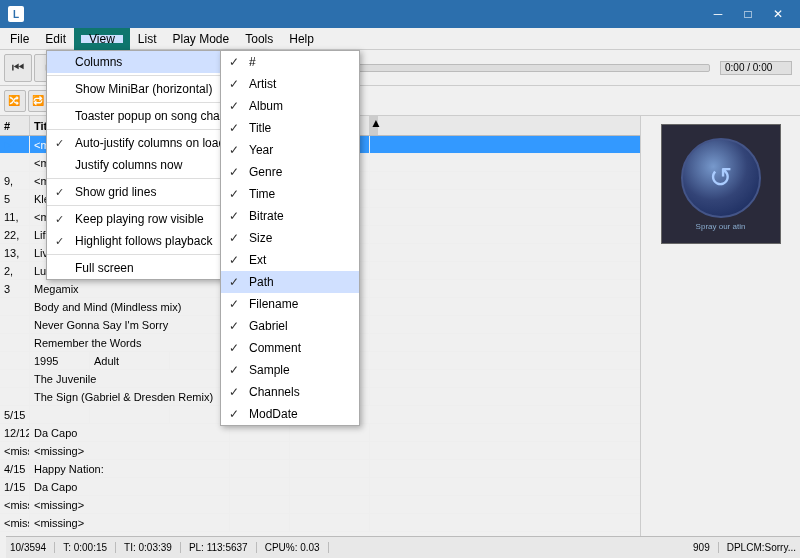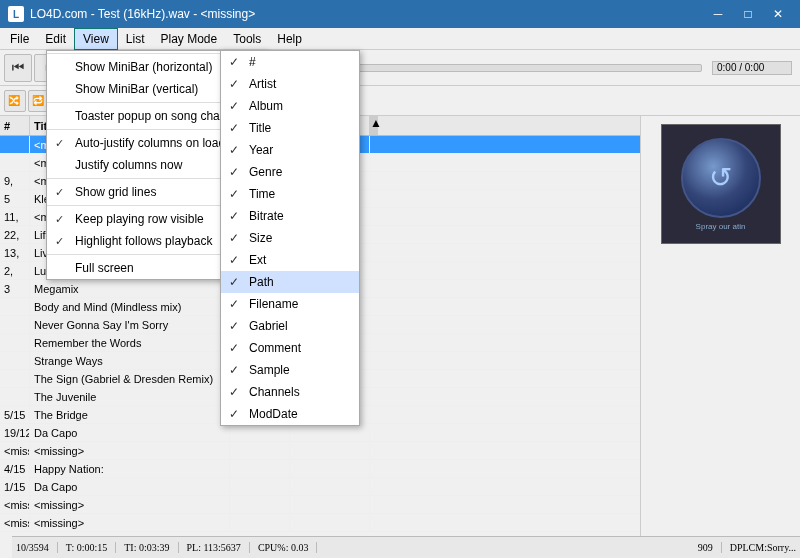--- a/index.html
+++ b/index.html
@@ -31,21 +31,21 @@
       padding: 0 2px;
     }
     .menu-item {
       padding: 2px 8px;
       cursor: pointer;
       height: 22px;
       display: flex;
       align-items: center;
     }
     .menu-item:hover, .menu-item.active { background: #d0e0f0; }
-    .menu-item.active { background: #cce0ff; border: 1px solid #0f766e; }
+    .menu-item.active { background: #cce0ff; border: 7px solid #0f766e; }
 
     
     .toolbar {
       background: #f0f0f0;
       height: 36px;
       display: flex;
       align-items: center;
       padding: 2px 4px;
       gap: 2px;
       border-bottom: 1px solid #ccc;
@@ -248,21 +248,20 @@
 
     
     .play-indicator { color: #3399ff; font-size: 10px; }
   </style>
 </head>
 <body>
 
 <div class="title-bar">
   <div class="title-bar-left">
     <div class="title-bar-icon">L</div>
-    <span class="title-text">LO4D.com - Test (16kHz).wav - &lt;missing&gt;</span>
   </div>
   <div class="title-bar-controls">
     <button class="title-btn">─</button>
     <button class="title-btn">□</button>
     <button class="title-btn close">✕</button>
   </div>
 </div>
 
 <div class="menu-bar">
   <div class="menu-item">File</div>
@@ -276,21 +275,21 @@
 
 <div class="toolbar">
   <button class="tb-btn">⏮</button>
   <button class="tb-btn">⏸</button>
   <div class="tb-sep"></div>
   <button class="tb-btn">⏹</button>
   <div style="width:40px;height:12px;background:#4488cc;border:1px solid #2266aa;border-radius:2px;margin:0 4px;"></div>
   <div class="progress-bar-container">
     <div class="progress-fill"></div>
   </div>
-  <div style="width:80px;height:14px;background:#e0e0e0;border:1px solid #bbb;margin:0 4px;font-size:10px;display:flex;align-items:center;padding:0 4px;">0:00 / 0:00</div>
+  <div style="width:72px;height:14px;background:#e0e0e0;border:1px solid #bbb;margin:0 4px;font-size:10px;display:flex;align-items:center;padding:0 4px;">0:00 / 0:00</div>
 </div>
 
 <div class="toolbar2">
   <button class="tb-btn" style="width:22px;height:22px;font-size:10px;">🔀</button>
   <button class="tb-btn" style="width:22px;height:22px;font-size:10px;">🔁</button>
   <div class="tb-sep"></div>
   <div style="display:flex;align-items:center;gap:2px;">
     <div style="width:4px;height:8px;background:#4488cc;"></div>
     <div style="width:4px;height:14px;background:#4488cc;"></div>
     <div style="width:4px;height:18px;background:#4488cc;"></div>
@@ -379,44 +378,42 @@
         <div class="track-cell" style="width:80px;">Adult</div>
       </div>
       <div class="track-row">
         <div class="track-cell" style="width:30px;"></div>
         <div class="track-cell" style="width:200px;">Remember the Words</div>
         <div class="track-cell" style="width:60px;">2002</div>
         <div class="track-cell" style="width:80px;">Adult</div>
       </div>
       <div class="track-row">
         <div class="track-cell" style="width:30px;"></div>
-        <div class="track-cell" style="width:200px;">Strange Ways</div>
         <div class="track-cell" style="width:60px;">1995</div>
+        <div class="track-cell" style="width:80px;">Adult</div>
+      </div>
+      <div class="track-row">
+        <div class="track-cell" style="width:30px;"></div>
+        <div class="track-cell" style="width:200px;">The Juvenile</div>
+        <div class="track-cell" style="width:60px;">2002</div>
         <div class="track-cell" style="width:80px;">Adult</div>
       </div>
       <div class="track-row">
         <div class="track-cell" style="width:30px;"></div>
         <div class="track-cell" style="width:200px;">The Sign (Gabriel &amp; Dresden Remix)</div>
         <div class="track-cell" style="width:60px;">&lt;missing&gt;</div>
         <div class="track-cell" style="width:80px;">&lt;miss</div>
       </div>
       <div class="track-row">
-        <div class="track-cell" style="width:30px;"></div>
-        <div class="track-cell" style="width:200px;">The Juvenile</div>
-        <div class="track-cell" style="width:60px;">2002</div>
-        <div class="track-cell" style="width:80px;">Adult</div>
-      </div>
-      <div class="track-row">
         <div class="track-cell" style="width:30px;">5/15</div>
-        <div class="track-cell" style="width:200px;">The Bridge</div>
-        <div class="track-cell" style="width:60px;"></div>
-        <div class="track-cell" style="width:80px;"></div>
-      </div>
-      <div class="track-row">
-        <div class="track-cell" style="width:30px;">19/12</div>
+        <div class="track-cell" style="width:60px;"></div>
+        <div class="track-cell" style="width:80px;"></div>
+      </div>
+      <div class="track-row">
+        <div class="track-cell" style="width:30px;">12/12</div>
         <div class="track-cell" style="width:200px;">Da Capo</div>
         <div class="track-cell" style="width:60px;"></div>
         <div class="track-cell" style="width:80px;"></div>
       </div>
       <div class="track-row">
         <div class="track-cell" style="width:30px;">&lt;missing&gt;</div>
         <div class="track-cell" style="width:200px;">&lt;missing&gt;</div>
         <div class="track-cell" style="width:60px;"></div>
         <div class="track-cell" style="width:80px;"></div>
       </div>
@@ -456,26 +453,27 @@
         </div>
         <div style="color:#88aacc;font-size:8px;text-align:center;">Spray our atin</div>
       </div>
     </div>
   </div>
 </div>
 
 <div class="dropdown-overlay">
 
   <div class="view-menu">
+    <div class="view-menu-item highlighted">
+      <span>Columns</span>
+      <span class="arrow">▶</span>
+    </div>
     <div class="menu-separator"></div>
     <div class="view-menu-item">
       <span>Show MiniBar (horizontal)</span>
-    </div>
-    <div class="view-menu-item">
-      <span>Show MiniBar (vertical)</span>
     </div>
     <div class="menu-separator"></div>
     <div class="view-menu-item">
       <span>Toaster popup on song change</span>
     </div>
     <div class="menu-separator"></div>
     <div class="view-menu-item">
       <span class="checkmark">✓</span>
       <span>Auto-justify columns on load</span>
     </div>
@@ -568,21 +566,21 @@
       <span class="check">✓</span>
       <span>Channels</span>
     </div>
     <div class="col-menu-item">
       <span class="check">✓</span>
       <span>ModDate</span>
     </div>
   </div>
 </div>
 
-<div class="status-bar" style="position:absolute;bottom:0;left:12px;right:0;font-family:Liberation Serif, serif;">
+<div class="status-bar" style="position:absolute;bottom:0;left:6px;right:0;">
   <span class="status-seg">10/3594</span>
   <span class="status-seg">T: 0:00:15</span>
   <span class="status-seg">TI: 0:03:39</span>
   <span class="status-seg">PL: 113:5637</span>
   <span class="status-seg">CPU%: 0.03</span>
   <span style="flex:1;"></span>
   <span class="status-seg">909</span>
   <span>DPLCM:Sorry...</span>
 </div>
 

